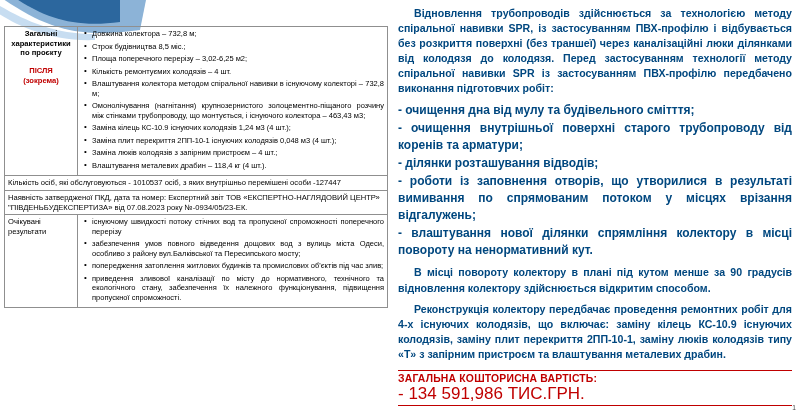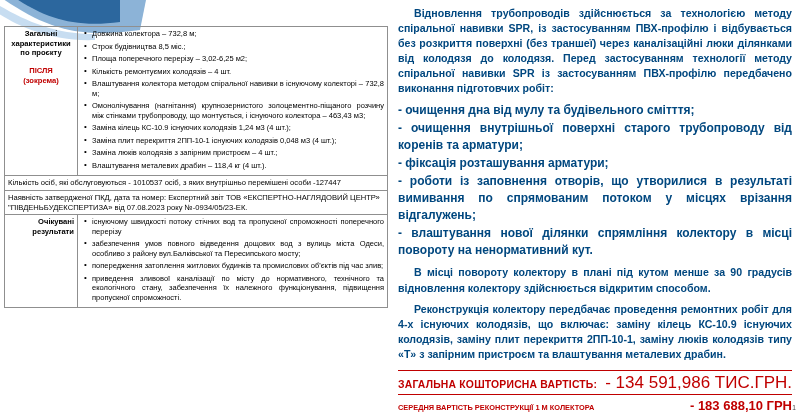--- a/index.html
+++ b/index.html
@@ -91,22 +91,22 @@
     left: -8px;
     top: -1px;
     font-size: 8px;
   }
   .smallnote {
     font-size: 7.3px;
     line-height: 1.32;
   }
   .label-ocik {
     font-size: 7.6px;
-    font-weight: bold;
-    text-align: right;
+    font-weight: normal;
+    text-align: left;
     padding-top: 3px;
   }
 
   
   .rtext {
     font-size: 10.6px;
     line-height: 1.42;
     color: #00477f;
     font-weight: bold;
     text-align: justify;
@@ -128,20 +128,21 @@
   }
 
   .cost-box {
     margin-top: 8px;
     border-top: 1.6px solid #c00000;
     border-bottom: 1.6px solid #c00000;
     padding: 2px 0 1px 0;
     display: flex;
     justify-content: space-between;
     align-items: baseline;
+    flex-direction: column;
   }
   .cost-label {
     color: #c00000;
     font-weight: bold;
     font-size: 10.4px;
     letter-spacing: 0.2px;
   }
   .cost-value {
     color: #c00000;
     font-weight: normal;
@@ -234,21 +235,21 @@
     </tbody>
       </table>
   </div>
 
   <div class="right-col">
     <p class="rtext indent">Відновлення трубопроводів здійснюється за технологією методу спіральної навивки SPR, із застосуванням ПВХ-профілю і відбувається без розкриття поверхні (без траншеї) через каналізаційні люки ділянками від колодязя до колодязя. Перед застосуванням технології методу спіральної навивки SPR із застосуванням ПВХ-профілю передбачено виконання підготовчих робіт:</p>
 
     <div class="rlist">
       <div>- очищення дна від мулу та будівельного смітття;</div>
       <div>- очищення внутрішньої поверхні старого трубопроводу від коренів та арматури;</div>
-      <div>- фіксація розташування арматури;</div>
+      <div>- ділянки розташування відводів;</div>
       <div>- роботи із заповнення отворів, що утворилися в результаті вимивання по спрямованим потоком у місцях врізання відгалужень;</div>
       <div>- влаштування нової ділянки спрямління колектору в місці повороту на ненормативний кут.</div>
     </div>
 
     <p class="rtext indent">В місці повороту колектору в плані під кутом менше за 90 градусів відновлення колектору здійснюється відкритим способом.</p>
     <p class="rtext indent">Реконструкція колектору передбачає проведення ремонтних робіт для 4-х існуючих колодязів, що включає: заміну кілець КС-10.9 існуючих колодязів, заміну плит перекриття 2ПП-10-1, заміну люків колодязів типу «Т» з запірним пристроєм та влаштування металевих драбин.</p>
 
     <div class="cost-box">
       <span class="cost-label">ЗАГАЛЬНА КОШТОРИСНА ВАРТІСТЬ:</span>
       <span class="cost-value">- 134 591,986 ТИС.ГРН.</span>

